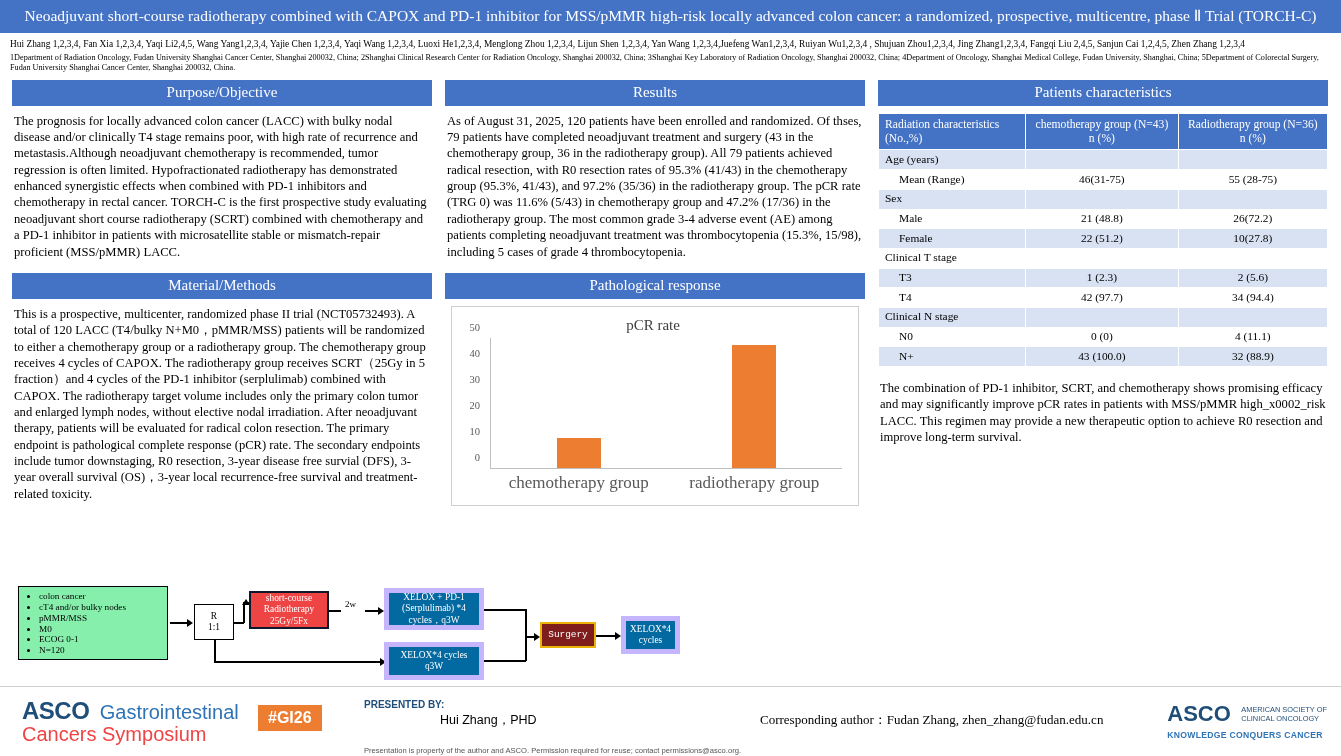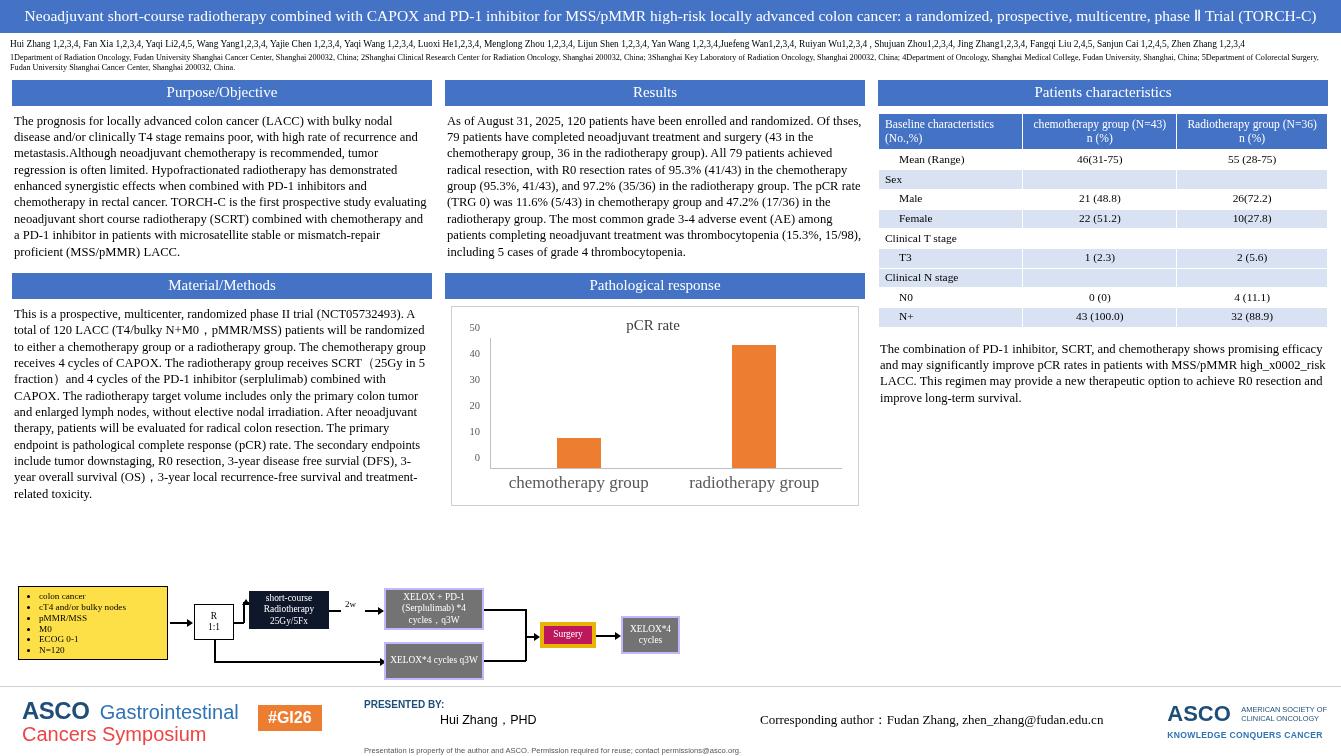--- a/index.html
+++ b/index.html
@@ -155,29 +155,29 @@
     box-sizing: border-box;
     font-size: 9.4px;
     line-height: 1.18;
     display: flex;
     align-items: center;
     justify-content: center;
     text-align: center;
     padding: 2px;
   }
   .fbox.white { background: #fff; border: 1px solid #000; }
-  .fbox.orange { background: #0f172a; border: 2px solid #0f172a; color: #fff; }
-  .fbox.blue { background: #737373; border: 2px solid #c4b5fd; color: #fff; }
-  .fbox.green { background: #be185d; border: 4px solid #eab308; color: #fff; }
+  .fbox.orange { background: #ef4444; border: 2px solid #0f172a; color: #fff; }
+  .fbox.blue { background: #0369a1; border: 5px solid #c4b5fd; color: #fff; }
+  .fbox.green { background: #7f1d1d; border: 2px solid #eab308; color: #fff; font-family: Liberation Mono, monospace; }
   .crit {
     position: absolute;
     left: 18px; top: 2px;
     width: 150px; height: 74px;
     border: 1px solid #000;
-    background: #fde047;
+    background: #86efac;
     font-size: 9.2px;
     padding: 4px 2px 2px 6px;
     box-sizing: border-box;
   }
   .crit ul { margin: 0; padding-left: 14px; }
   .crit li { line-height: 1.18; }
   .arr { position: absolute; background: #000; }
   .arrh {
     position: absolute;
     width: 0; height: 0;
@@ -271,26 +271,31 @@
           <div class="xlab" style="left: 75%;">radiotherapy group</div>
         </div>
     </div>
   </div>
 
   <div class="col col-right">
     <div class="sec-head">Patients characteristics</div>
     <table class="pt">
       <thead>
         <tr>
-          <th class="first">Baseline characteristics (No.,%)</th>
+          <th class="first">Radiation characteristics (No.,%)</th>
           <th>chemotherapy group  (N=43) n (%)</th>
           <th>Radiotherapy group (N=36) n (%)</th>
         </tr>
       </thead>
       <tbody id="tbody">
+          <tr class="shade">
+            <td class="lbl">Age (years)</td>
+            <td></td>
+            <td></td>
+          </tr>
           <tr class="plain">
             <td class="indent">Mean (Range)</td>
             <td>46(31-75)</td>
             <td>55 (28-75)</td>
           </tr>
           <tr class="shade">
             <td class="lbl">Sex</td>
             <td></td>
             <td></td>
           </tr>
@@ -306,20 +311,25 @@
           </tr>
           <tr class="plain">
             <td class="lbl">Clinical T stage</td>
             <td></td>
             <td></td>
           </tr>
           <tr class="shade">
             <td class="indent">T3</td>
             <td>1 (2.3)</td>
             <td>2 (5.6)</td>
+          </tr>
+          <tr class="plain">
+            <td class="indent">T4</td>
+            <td>42 (97.7)</td>
+            <td>34 (94.4)</td>
           </tr>
           <tr class="shade">
             <td class="lbl">Clinical N stage</td>
             <td></td>
             <td></td>
           </tr>
           <tr class="plain">
             <td class="indent">N0</td>
             <td>0 (0)</td>
             <td>4 (11.1)</td>

